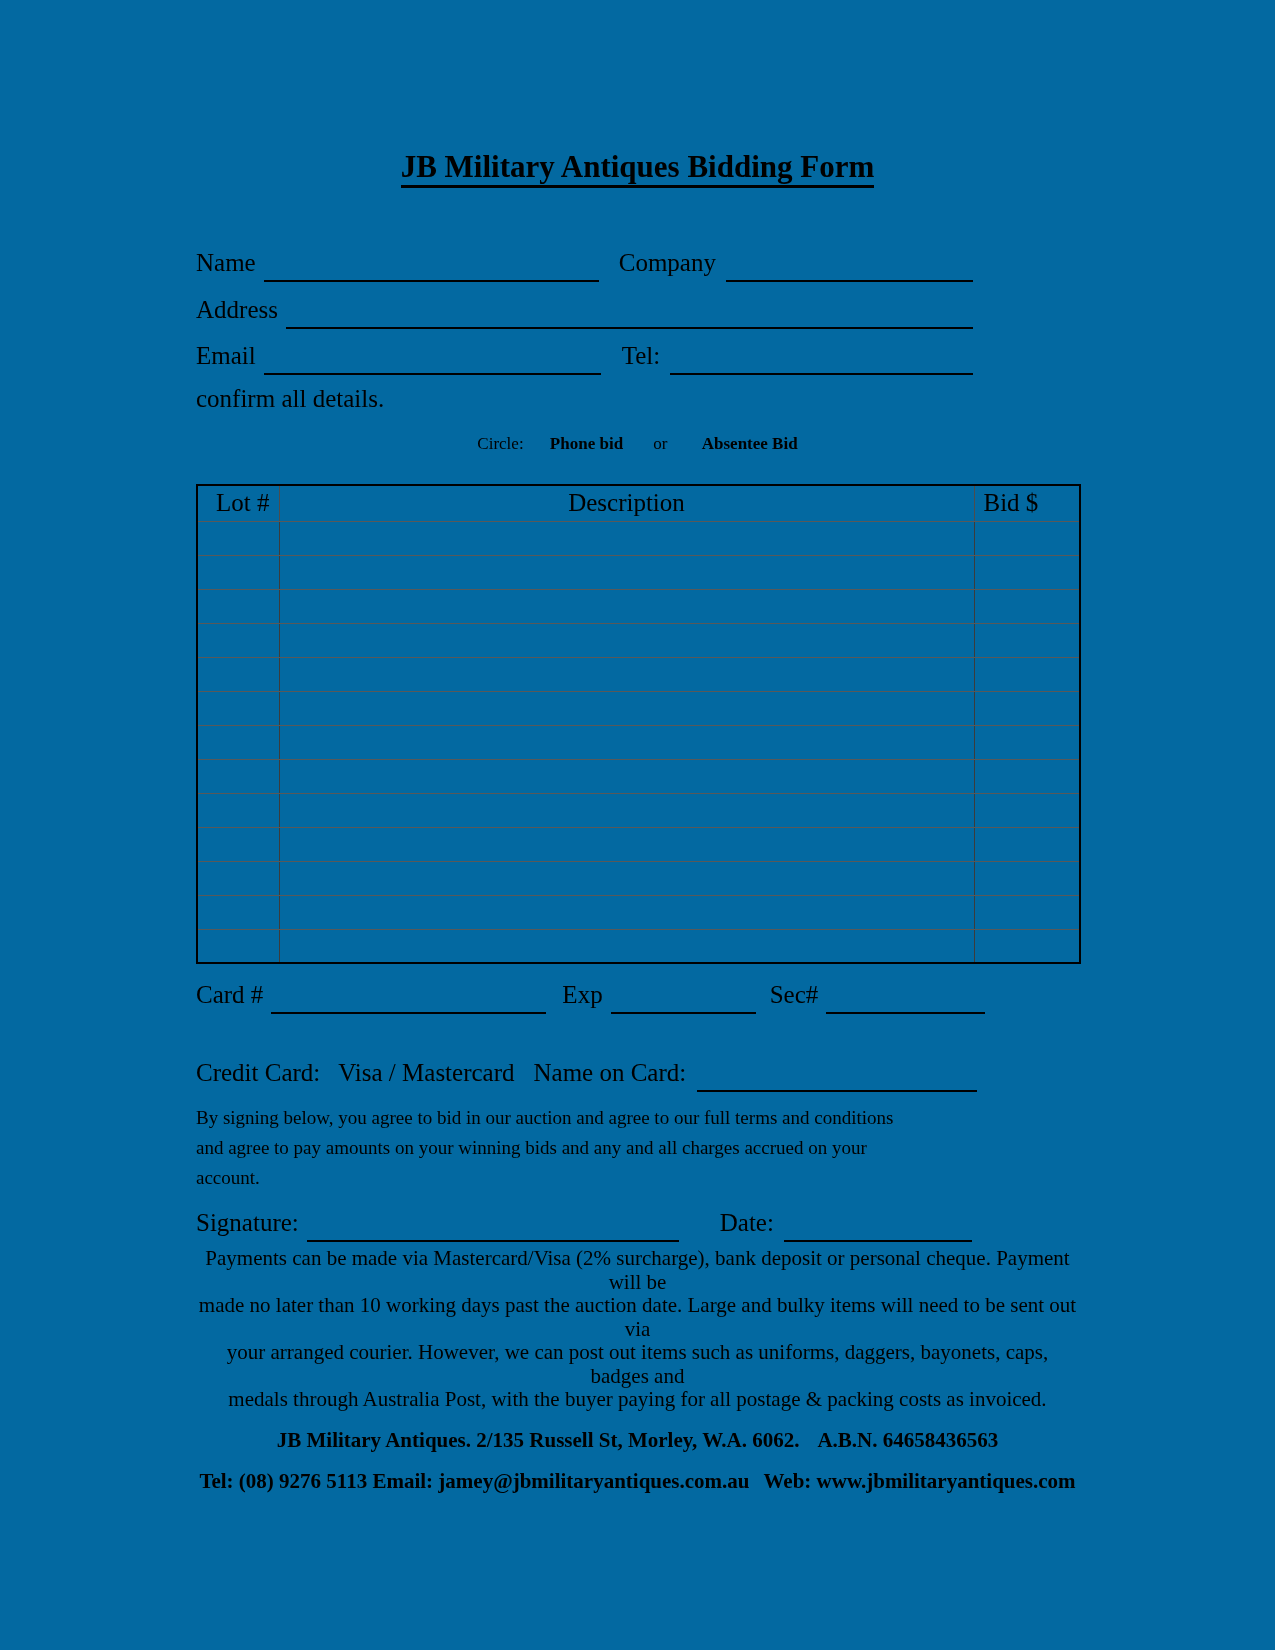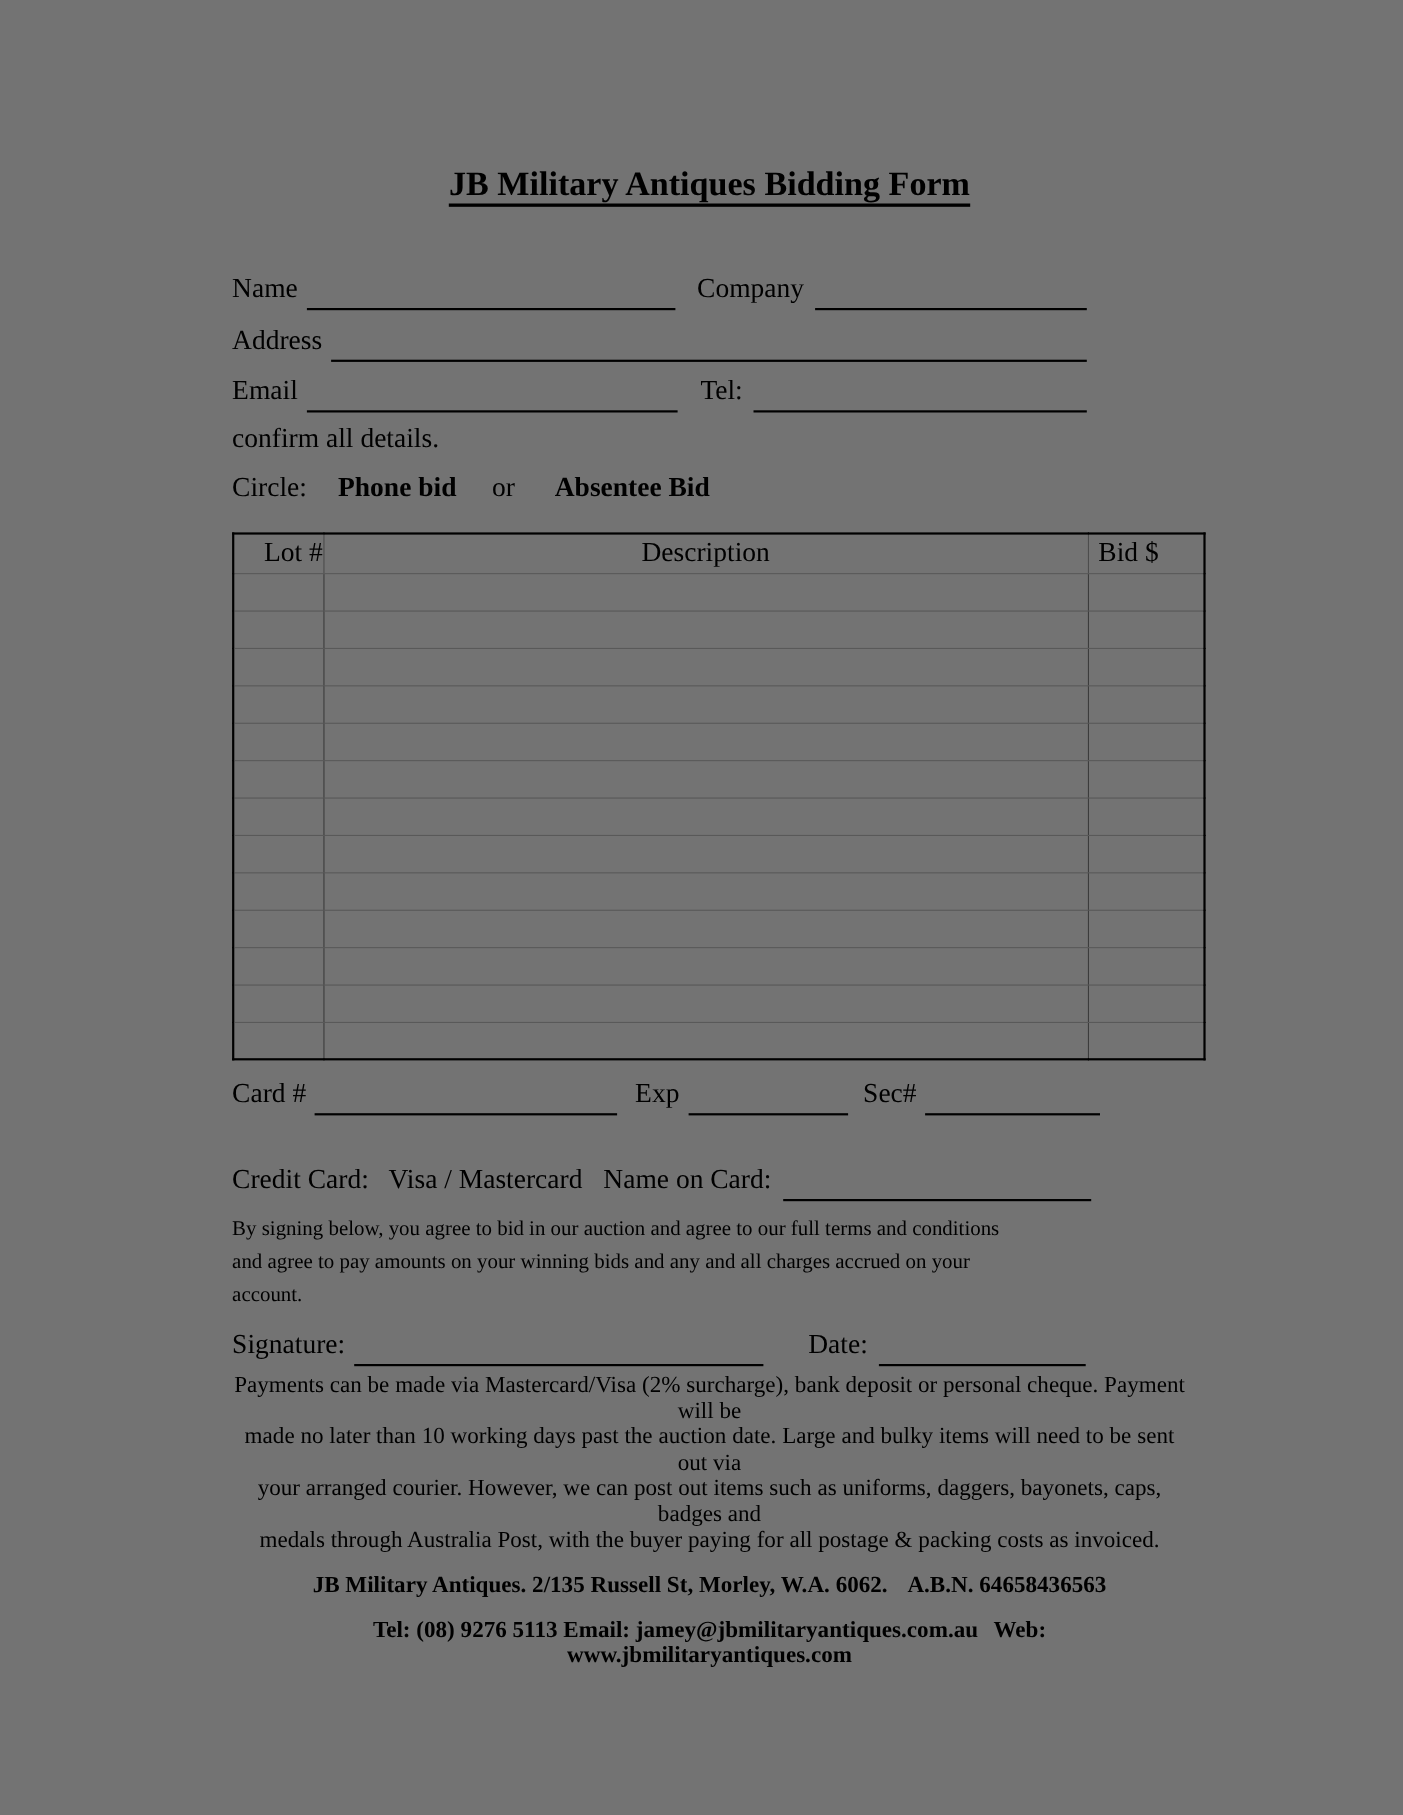--- a/index.html
+++ b/index.html
@@ -1,26 +1,25 @@
 <!DOCTYPE html>
 <html><head>
 <meta charset="utf-8">
 <style>
   * { margin: 0; padding: 0; box-sizing: border-box; }
   html, body { background: #e8e8e8; }
   .page {
     position: relative;
     width: 1275px;
     height: 1650px;
-    background: #737373;
+    background: #0369a1;
     margin: 0 auto;
     font-family: "Liberation Serif", "DejaVu Serif", serif;
     color: #000;
     overflow: hidden;
-    padding-left: 15px;
   }
   .content { padding: 0 196px; }
 
   
   .title {
     margin-top: 148px;
     text-align: center;
     font-size: 31px;
     font-weight: bold;
     line-height: 38px;
@@ -61,21 +60,22 @@
 
   .intro {
     margin-top: 13px;
     font-size: 25px;
     line-height: 29px;
     white-space: nowrap;
   }
 
   .circle-line {
     margin-top: 16px;
-    font-size: 25px;
+    text-align: center;
+    font-size: 17px;
     line-height: 30px;
   }
   .circle-line .bold { font-weight: bold; }
   .circle-line .gap-a { margin-left: 22px; }
   .circle-line .gap-b { margin-left: 26px; }
   .circle-line .gap-c { margin-left: 30px; }
 
   
   table.bid-table {
     margin-top: 25px;
@@ -87,21 +87,21 @@
   }
   table.bid-table col.c-lot  { width: 82px; }
   table.bid-table col.c-desc { width: 695px; }
   table.bid-table col.c-bid  { width: 106px; }
   table.bid-table th {
     font-weight: normal;
     height: 36px;
     border: 1px solid #4d4d4d;
     border-bottom: 1px solid #595959;
   }
-  table.bid-table th.h-lot { text-align: right; padding-left: 9px; }
+  table.bid-table th.h-lot { text-align: center; padding-left: 9px; }
   table.bid-table th.h-desc { text-align: center; }
   table.bid-table th.h-bid { text-align: left; padding-left: 9px; margin-left: 21px; }
   table.bid-table td {
     height: 34px;
     border: 1px solid #595959;
     border-left: 1px solid #3c3c3c;
     border-right: 1px solid #3c3c3c;
   }
 
   .row-credit    { margin-top: 48px; width: 781px; }

